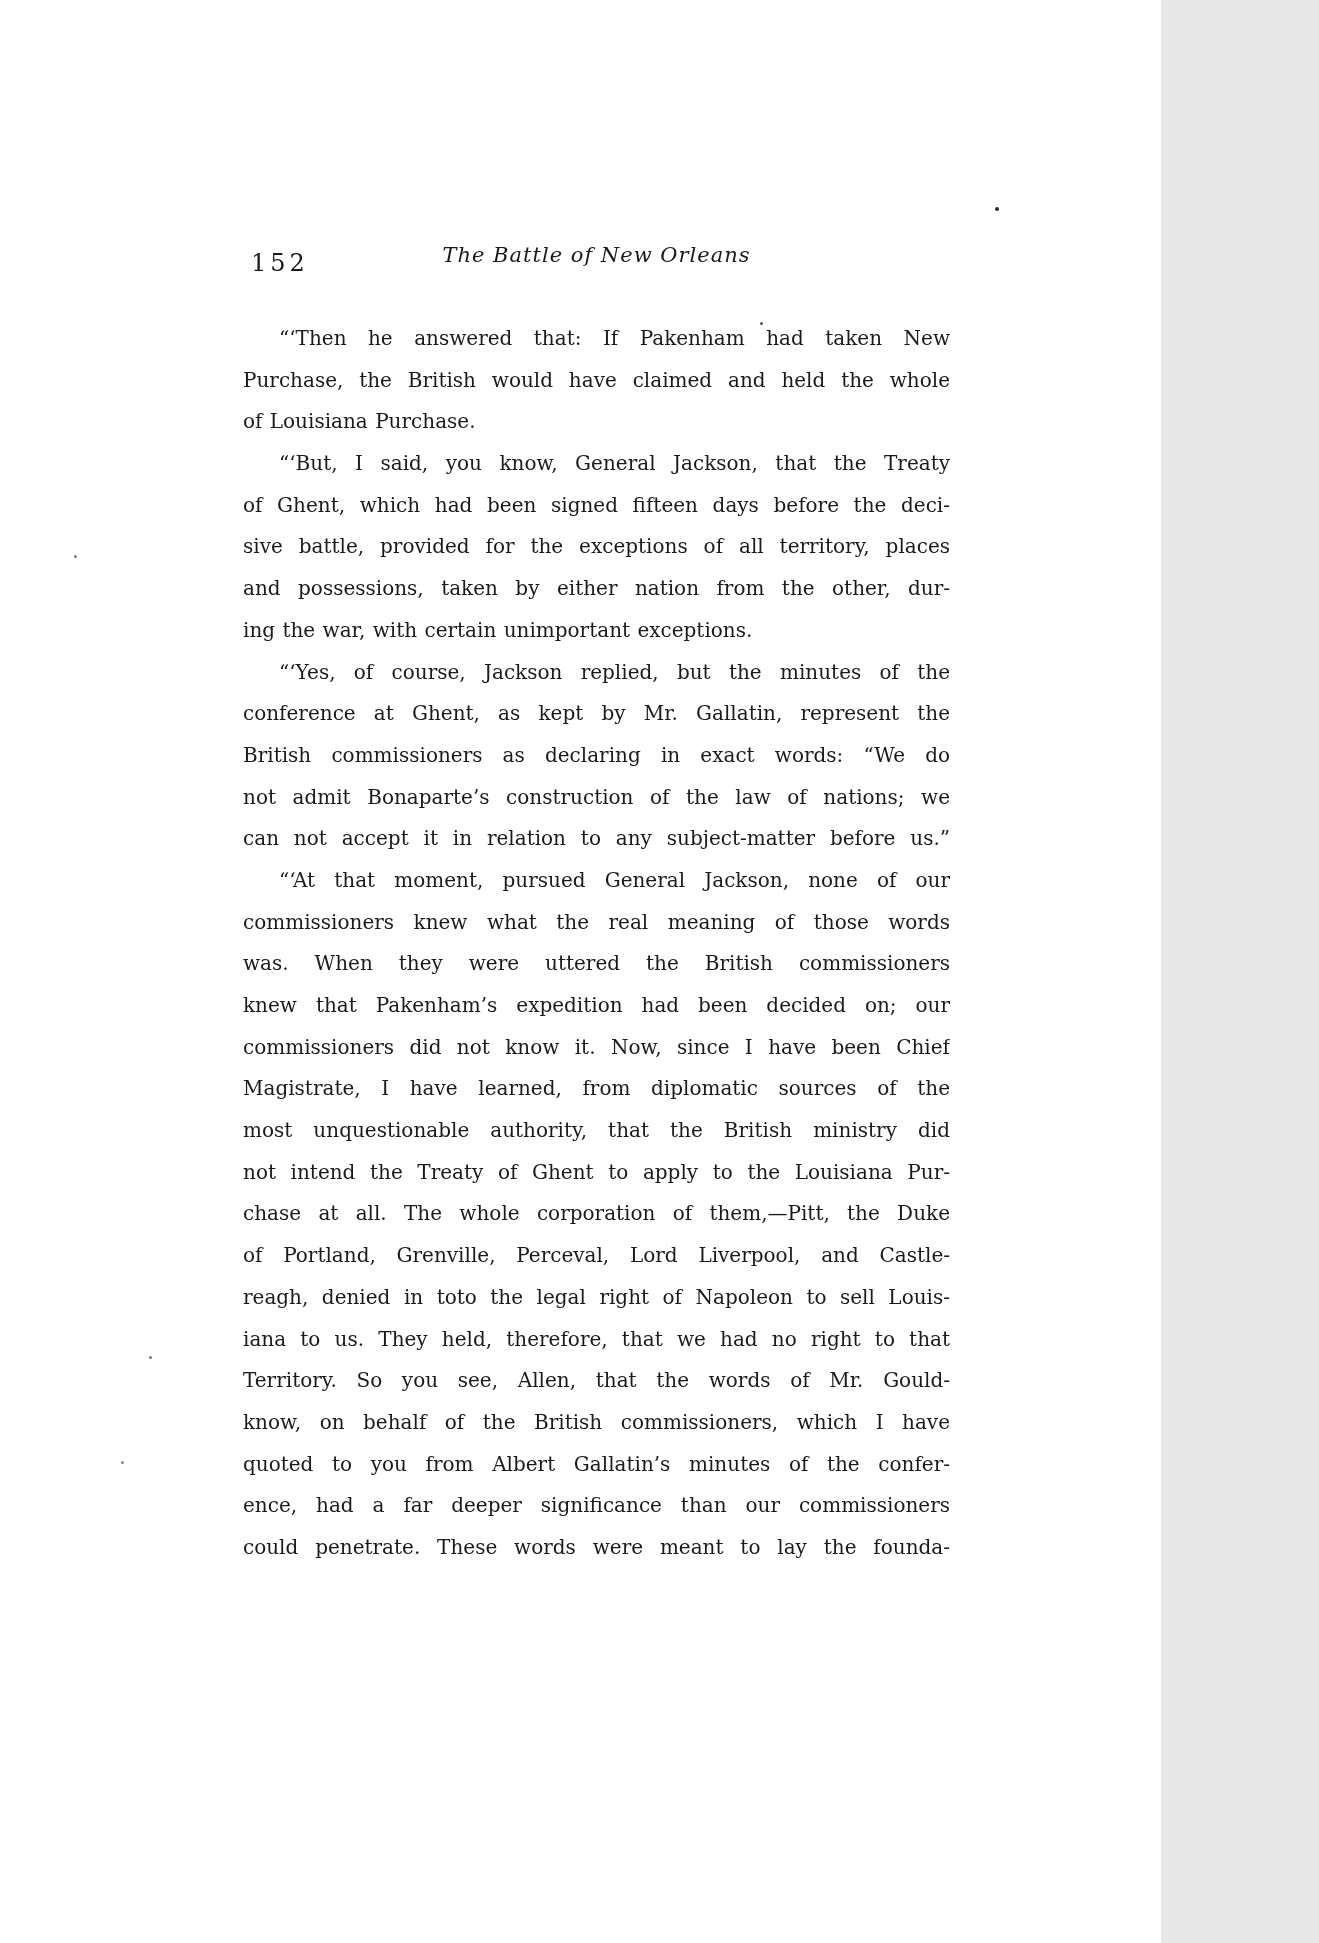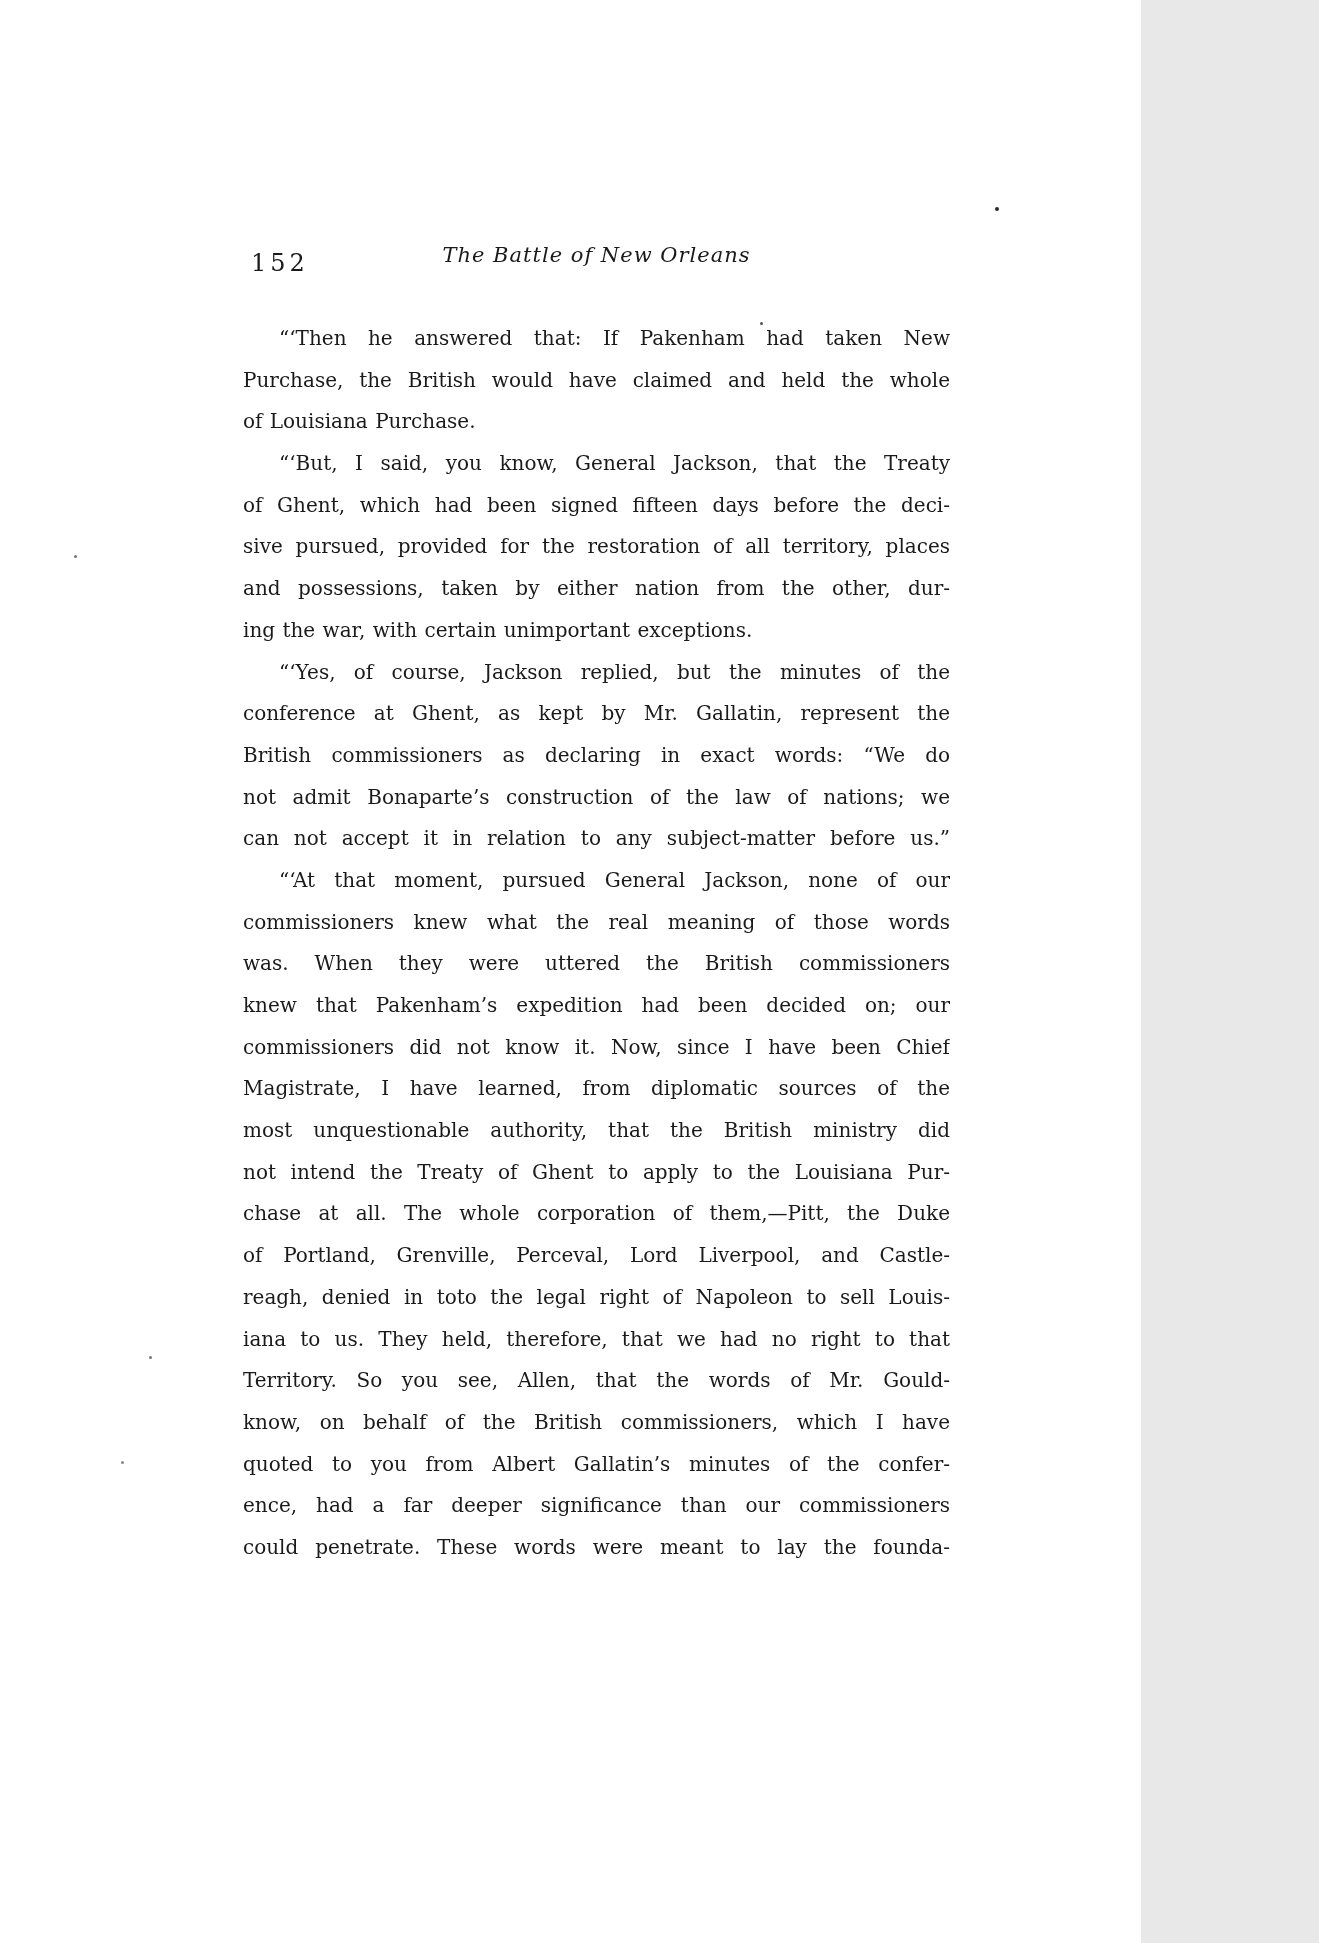--- a/index.html
+++ b/index.html
@@ -8,20 +8,21 @@
     background: #e8e8e8;
   }
   .page {
     position: relative;
     width: 1141px;
     height: 1943px;
     background: #ffffff;
     overflow: hidden;
     font-family: "DejaVu Serif", "Liberation Serif", serif;
     color: #1a1a1a;
+    padding-left: 20px;
   }
   .header {
     position: absolute;
     top: 243px;
     left: 243px;
     width: 707px;
     height: 40px;
   }
   .pagenum {
     position: absolute;
@@ -81,21 +82,21 @@
 
   <div class="body-text">
       <div class="paragraph">
         <div class="line indent">“‘Then he answered that: If Pakenham had taken New</div>
         <div class="line">Purchase, the British would have claimed and held the whole</div>
         <div class="line no-just">of Louisiana Purchase.</div>
       </div>
       <div class="paragraph">
         <div class="line indent">“‘But, I said, you know, General Jackson, that the Treaty</div>
         <div class="line">of Ghent, which had been signed fifteen days before the deci-</div>
-        <div class="line">sive pursued, provided for the restoration of all territory, places</div>
+        <div class="line">sive battle, provided for the exceptions of all territory, places</div>
         <div class="line">and possessions, taken by either nation from the other, dur-</div>
         <div class="line no-just">ing the war, with certain unimportant exceptions.</div>
       </div>
       <div class="paragraph">
         <div class="line indent">“‘Yes, of course, Jackson replied, but the minutes of the</div>
         <div class="line">conference at Ghent, as kept by Mr. Gallatin, represent the</div>
         <div class="line">British commissioners as declaring in exact words: “We do</div>
         <div class="line">not admit Bonaparte’s construction of the law of nations; we</div>
         <div class="line">can not accept it in relation to any subject-matter before us.”</div>
       </div>

